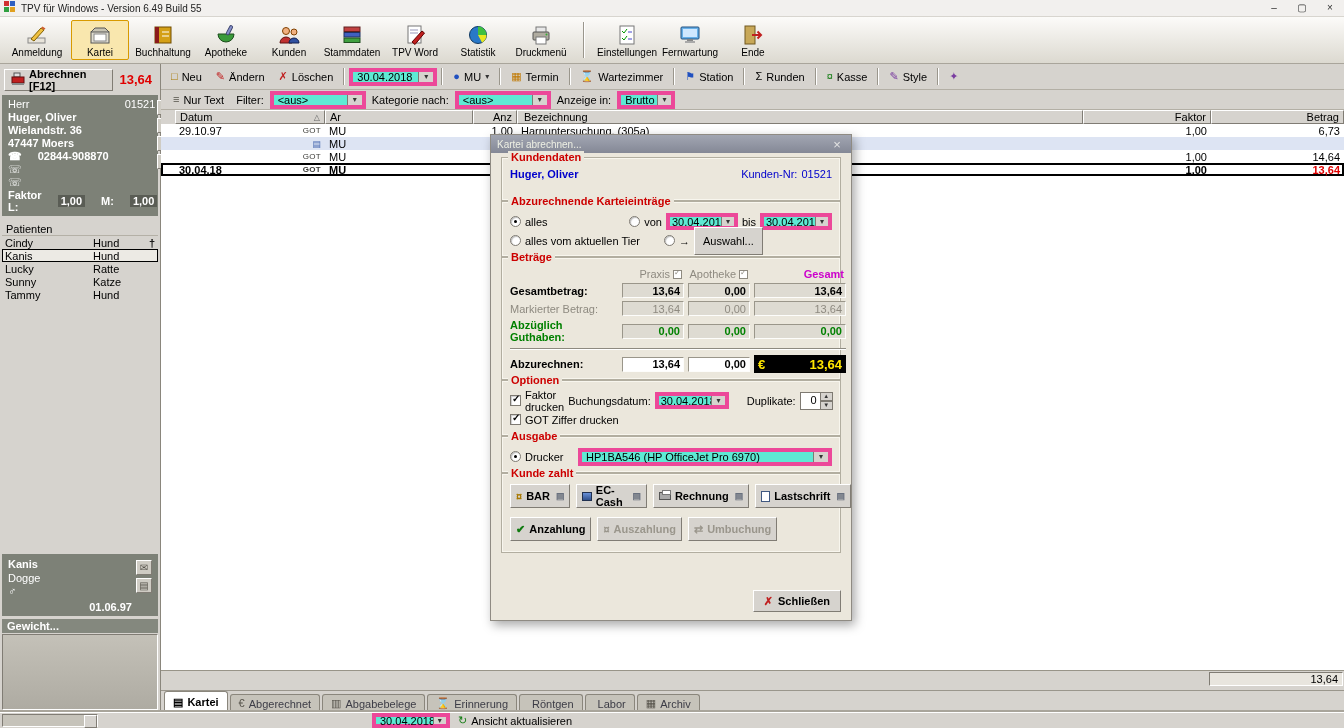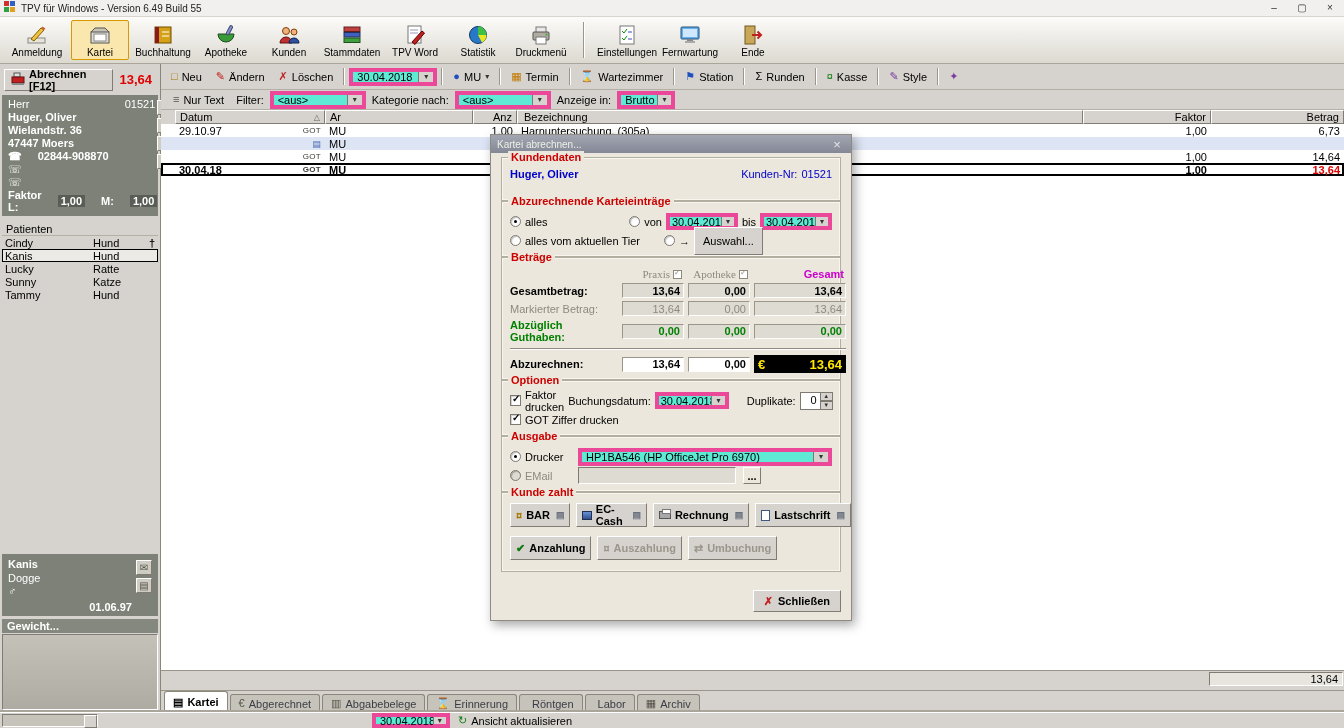--- a/index.html
+++ b/index.html
@@ -101,21 +101,21 @@
   .blue{color:#0000cc;}
   .kd-right{margin-left:auto;display:flex;gap:4px;}
   .opt-row{display:flex;align-items:center;gap:4px;height:19px;}
   .radio{width:11px;height:11px;border-radius:50%;background:#fff;border:1px solid #7e7a72;box-shadow:inset 1px 1px 1px rgba(0,0,0,.25);position:relative;flex:none;}
   .radio.checked::after{content:"";position:absolute;left:3px;top:3px;width:3px;height:3px;border-radius:50%;background:#000;}
   .radio.disabled{background:#dedbd2;}
   .checkbox{width:11px;height:11px;background:#fff;border:1px solid #7e7a72;box-shadow:inset 1px 1px 1px rgba(0,0,0,.2);position:relative;flex:none;}
   .checkbox.checked::after{content:"✓";position:absolute;left:1px;top:-3px;font-size:10px;font-weight:bold;color:#000;}
   .lcol{width:150px;display:flex;align-items:center;gap:4px;}
   .bet-grid{display:grid;grid-template-columns:108px 62px 62px 92px;column-gap:4px;row-gap:3px;align-items:center;}
-  .bet-h{display:flex;justify-content:flex-end;align-items:center;gap:3px;color:#8e8a80;padding-right:2px;font-family:Liberation Serif, serif;}
+  .bet-h{display:flex;justify-content:flex-end;align-items:center;gap:3px;color:#8e8a80;padding-right:2px;}
   .mini-check{width:9px;height:9px;background:#fff;border:1px solid #8e8a80;position:relative;}
   .mini-check::after{content:"✓";position:absolute;left:0px;top:-3px;font-size:8px;color:#8e8a80;}
   .bet-gesamt-h{color:#cc00cc;font-weight:bold;justify-content:flex-end;display:flex;padding-right:2px;}
   .bet-cell{height:15px;background:#dedbd2;border:1px solid;border-color:#9a968a #fdfdfb #fdfdfb #9a968a;display:flex;align-items:center;justify-content:flex-end;padding:0 3px;}
   .bet-cell.white{background:#fff;}
   .bet-lbl{font-weight:bold;}
   .gray-lbl{color:#8e8a80;font-weight:normal;}
   .green-lbl{color:#008000;font-weight:bold;}
   .bet-divider{grid-column:1 / 5;height:2px;border-top:1px solid #8e8a80;border-bottom:1px solid #fff;margin:2px 0;}
   .euro-cell{height:18px;background:#000;color:#ffe600;font-weight:bold;display:flex;align-items:center;justify-content:space-between;padding:0 4px;font-size:13px;}
@@ -712,28 +712,20 @@
         <div class="opt-row">
           <div class="lcol" style="width:64px;">
               <span class="radio checked"></span>
               <span>Drucker</span>
             </div>
           <div class="combo" style="flex:1;height:18px;">
               <span class="cval">HP1BA546 (HP OfficeJet Pro 6970)</span>
               <span class="cbtn" style="margin-left:auto;">▾</span>
             </div>
         </div>
-        <div class="opt-row">
-          <div class="lcol" style="width:64px;">
-              <span class="radio disabled"></span>
-              <span class="gray-text">EMail</span>
-            </div>
-          <div class="email-field"></div>
-          <span class="dots-btn bev-out">...</span>
-        </div>
       </div>
 
       <div class="group" style="padding-bottom:2px;">
         <span class="group-label">Kunde zahlt</span>
         <div class="pay-row">
           <div class="pay-btn bev-out">
               <span class="ico ic-gold">¤</span>
               <span>BAR</span>
               <span class="page-ico">▤</span>
             </div>

